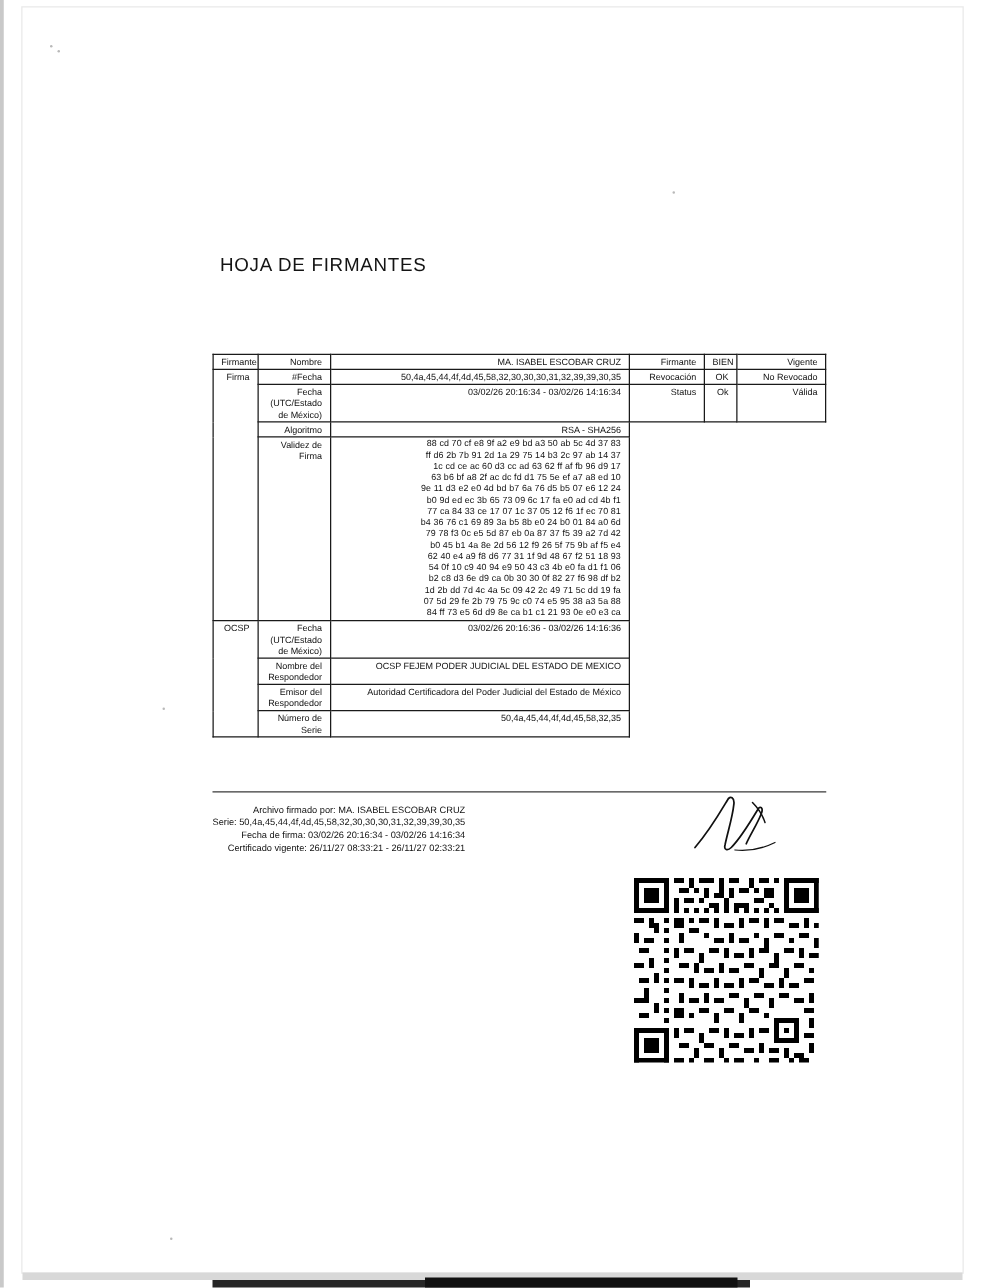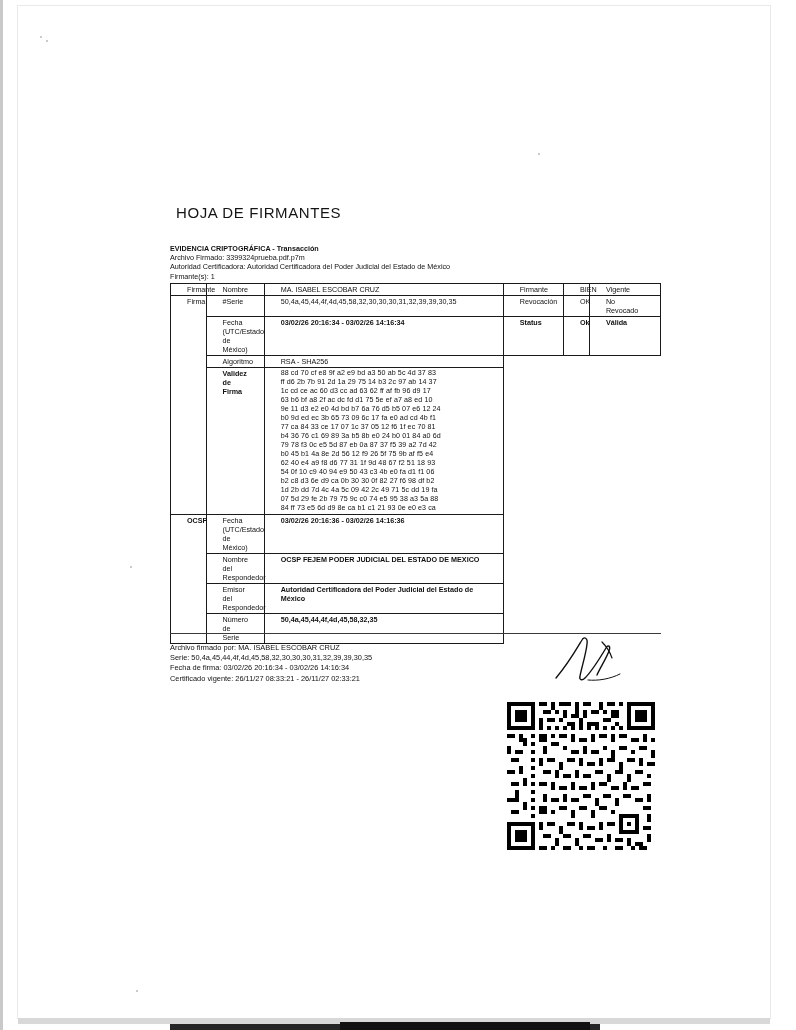--- a/index.html
+++ b/index.html
@@ -16,20 +16,21 @@
     overflow: hidden;
   }
   .page {
     position: absolute;
     left: 18px;
     top: 6px;
     width: 752px;
     height: 1012px;
     background: #fff;
     box-shadow: 0 0 0 1px #e9e9e9;
+    text-align: right;
   }
   .page-edge-left {
     position: absolute;
     left: 0; top: 0;
     width: 3px; height: 1030px;
     background: #c9c9c9;
   }
   .page-bottom-shade {
     position: absolute;
     left: 18px;
@@ -86,40 +87,40 @@
     left: 152px;
     top: 277px;
     border-collapse: collapse;
     table-layout: fixed;
     width: 491px;
     font-size: 7.2px;
     color: #111;
   }
   table.evidence td {
     border: 1px solid #1a1a1a;
-    padding: 1px 16px;
+    padding: 1px 6px;
     vertical-align: top;
     line-height: 9px;
   }
   .c-firmante { width: 33px; }
   .c-label    { width: 54px; }
   .c-value    { width: 222px; }
   .c-validez  { width: 56px; }
   .c-bien     { width: 24px; }
   .c-estado   { width: 66px; }
 
   .mono-block {
     font-family: Liberation Sans, sans-serif;
     font-size: 7.1px;
     line-height: 8.6px;
     white-space: pre-line;
     letter-spacing: 0.1px;
   }
 
-  .vmid { vertical-align: middle; font-weight: bold; }
+  .vmid { vertical-align: middle; }
 
   .hr {
     position: absolute;
     left: 152px;
     top: 627px;
     width: 491px;
     height: 1px;
     background: #3a3a3a;
   }
 
@@ -155,26 +156,20 @@
 <div class="page">
 
   <div class="speck" style="left:22px; top:30px; width:2px; height:2px;"></div>
   <div class="speck" style="left:28px; top:34px; width:2px; height:2px;"></div>
   <div class="speck" style="left:520px; top:147px; width:2px; height:2px;"></div>
   <div class="speck" style="left:112px; top:560px; width:2px; height:2px;"></div>
   <div class="speck" style="left:118px; top:984px; width:2px; height:2px;"></div>
 
   <div class="title">HOJA DE FIRMANTES</div>
 
-  <div class="meta">
-    <div class="b">EVIDENCIA CRIPTOGRÁFICA - Transacción</div>
-    <div>Archivo Firmado: 3399324prueba.pdf.p7m</div>
-    <div>Autoridad Certificadora: Autoridad Certificadora del Poder Judicial del Estado de México</div>
-    <div>Firmante(s): 1</div>
-  </div>
 
   <table class="evidence">
     <colgroup>
       <col class="c-firmante">
         <col class="c-label">
         <col class="c-value">
       <col class="c-validez">
         <col class="c-bien">
         <col class="c-estado">
     </colgroup>
@@ -182,21 +177,21 @@
       <tr>
         <td>Firmante</td>
         <td>Nombre</td>
         <td>MA. ISABEL ESCOBAR CRUZ</td>
         <td>Firmante</td>
         <td>BIEN</td>
         <td>Vigente</td>
       </tr>
       <tr>
         <td rowspan="4">Firma</td>
-        <td>#Serie</td>
+        <td>#Fecha</td>
         <td>50,4a,45,44,4f,4d,45,58,32,30,30,30,31,32,39,39,30,35</td>
         <td>Revocación</td>
         <td>OK</td>
         <td>No Revocado</td>
       </tr>
       <tr>
         <td>Fecha (UTC/Estado de México)</td>
         <td class="vmid">03/02/26 20:16:34 - 03/02/26 14:16:34</td>
         <td class="vmid">Status</td>
         <td class="vmid">Ok</td>

